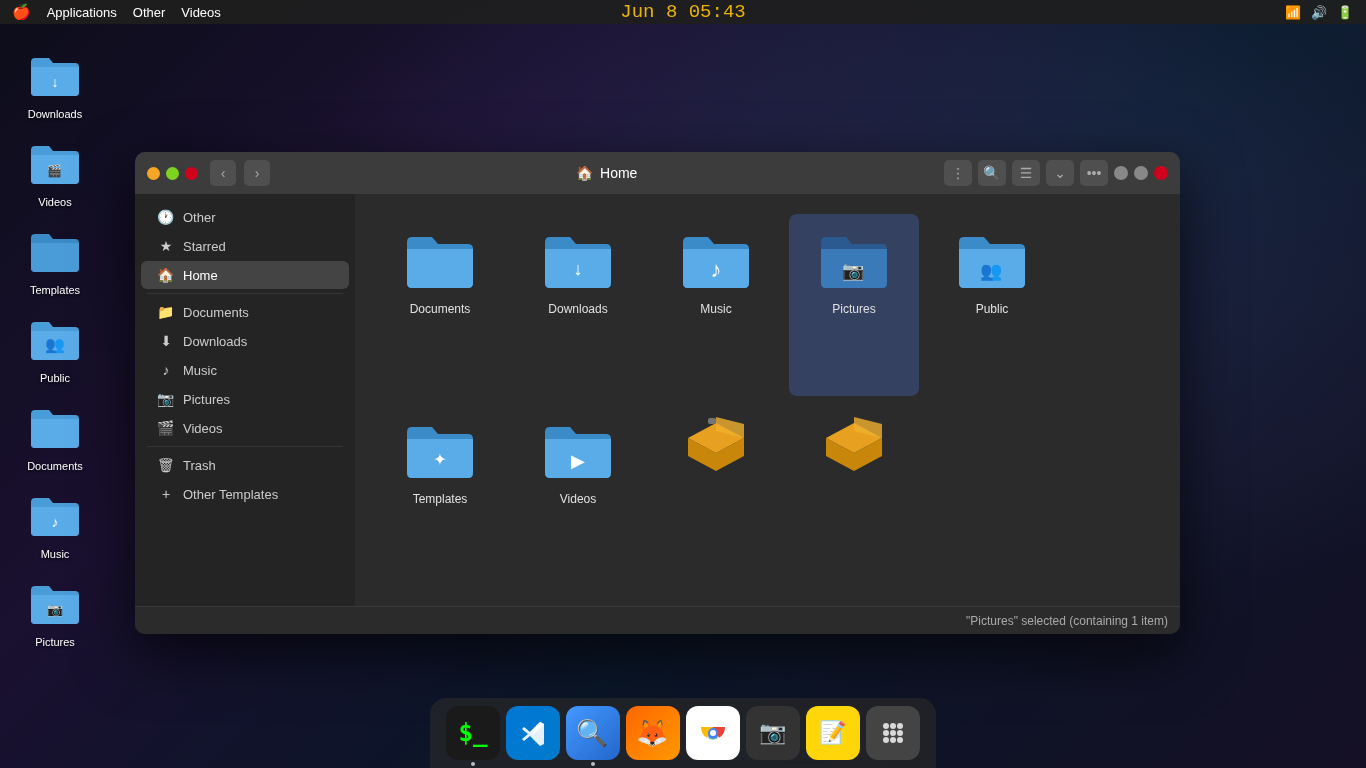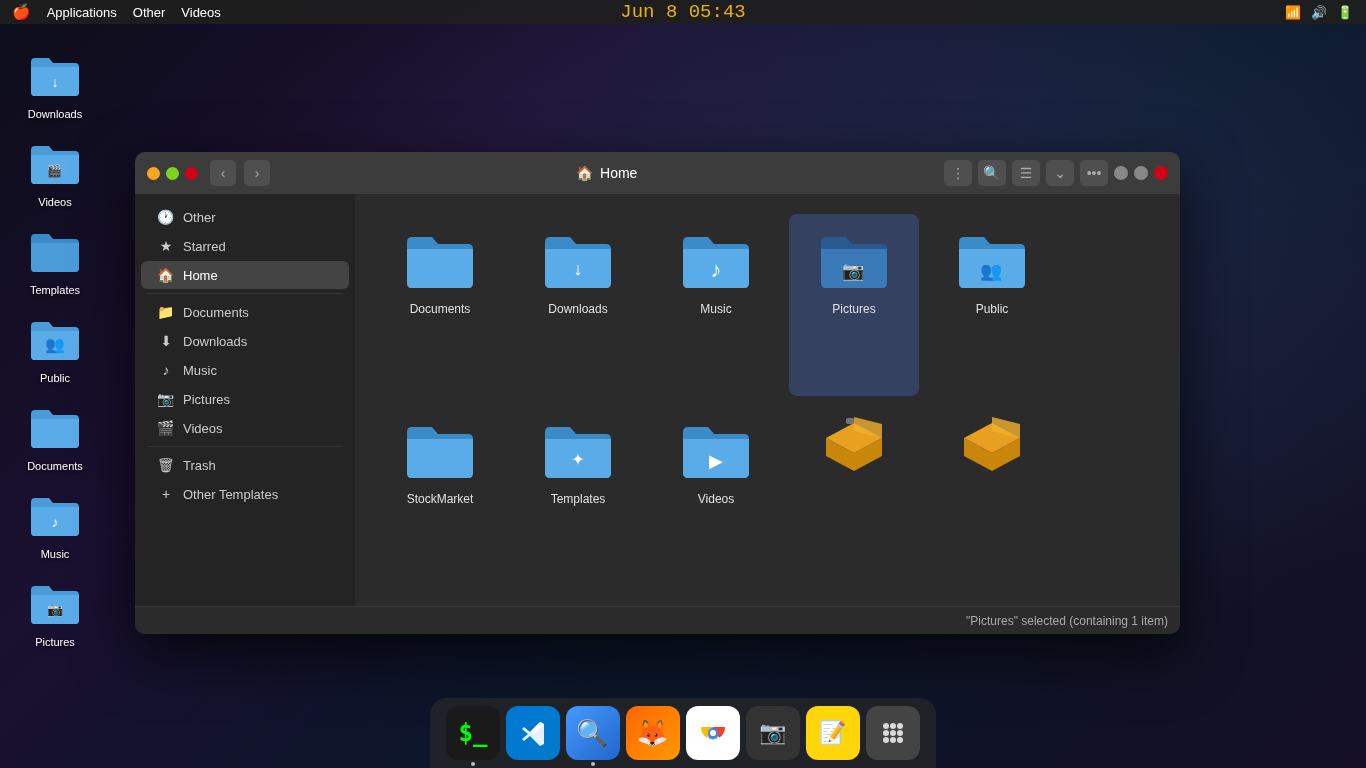--- a/index.html
+++ b/index.html
@@ -553,29 +553,20 @@
             <div class="file-icon">
               <svg width="72" height="60" viewBox="0 0 72 60" xmlns="http://www.w3.org/2000/svg">
                 <path d="M3 11 Q3 6 8 6 L28 6 L34 13 L64 13 Q69 13 69 18 L69 52 Q69 57 64 57 L8 57 Q3 57 3 52 Z" fill="#3a8bc8"></path>
                 <path d="M3 18 L69 18 L69 52 Q69 57 64 57 L8 57 Q3 57 3 52 Z" fill="#5aace8"></path>
                 <text x="36" y="46" text-anchor="middle" fill="white" font-size="18">👥</text>
               </svg>
             </div>
             <span class="file-name">Public</span>
           </div>
 
-          <div class="file-item">
-            <div class="file-icon">
-              <svg width="72" height="60" viewBox="0 0 72 60" xmlns="http://www.w3.org/2000/svg">
-                <path d="M3 11 Q3 6 8 6 L28 6 L34 13 L64 13 Q69 13 69 18 L69 52 Q69 57 64 57 L8 57 Q3 57 3 52 Z" fill="#3a8bc8"></path>
-                <path d="M3 18 L69 18 L69 52 Q69 57 64 57 L8 57 Q3 57 3 52 Z" fill="#5aace8"></path>
-              </svg>
-            </div>
-            <span class="file-name">StockMarket</span>
-          </div>
 
           <div class="file-item">
             <div class="file-icon">
               <svg width="72" height="60" viewBox="0 0 72 60" xmlns="http://www.w3.org/2000/svg">
                 <path d="M3 11 Q3 6 8 6 L28 6 L34 13 L64 13 Q69 13 69 18 L69 52 Q69 57 64 57 L8 57 Q3 57 3 52 Z" fill="#3a8bc8"></path>
                 <path d="M3 18 L69 18 L69 52 Q69 57 64 57 L8 57 Q3 57 3 52 Z" fill="#5aace8"></path>
                 <text x="36" y="44" text-anchor="middle" fill="white" font-size="16">✦</text>
               </svg>
             </div>
             <span class="file-name">Templates</span>

